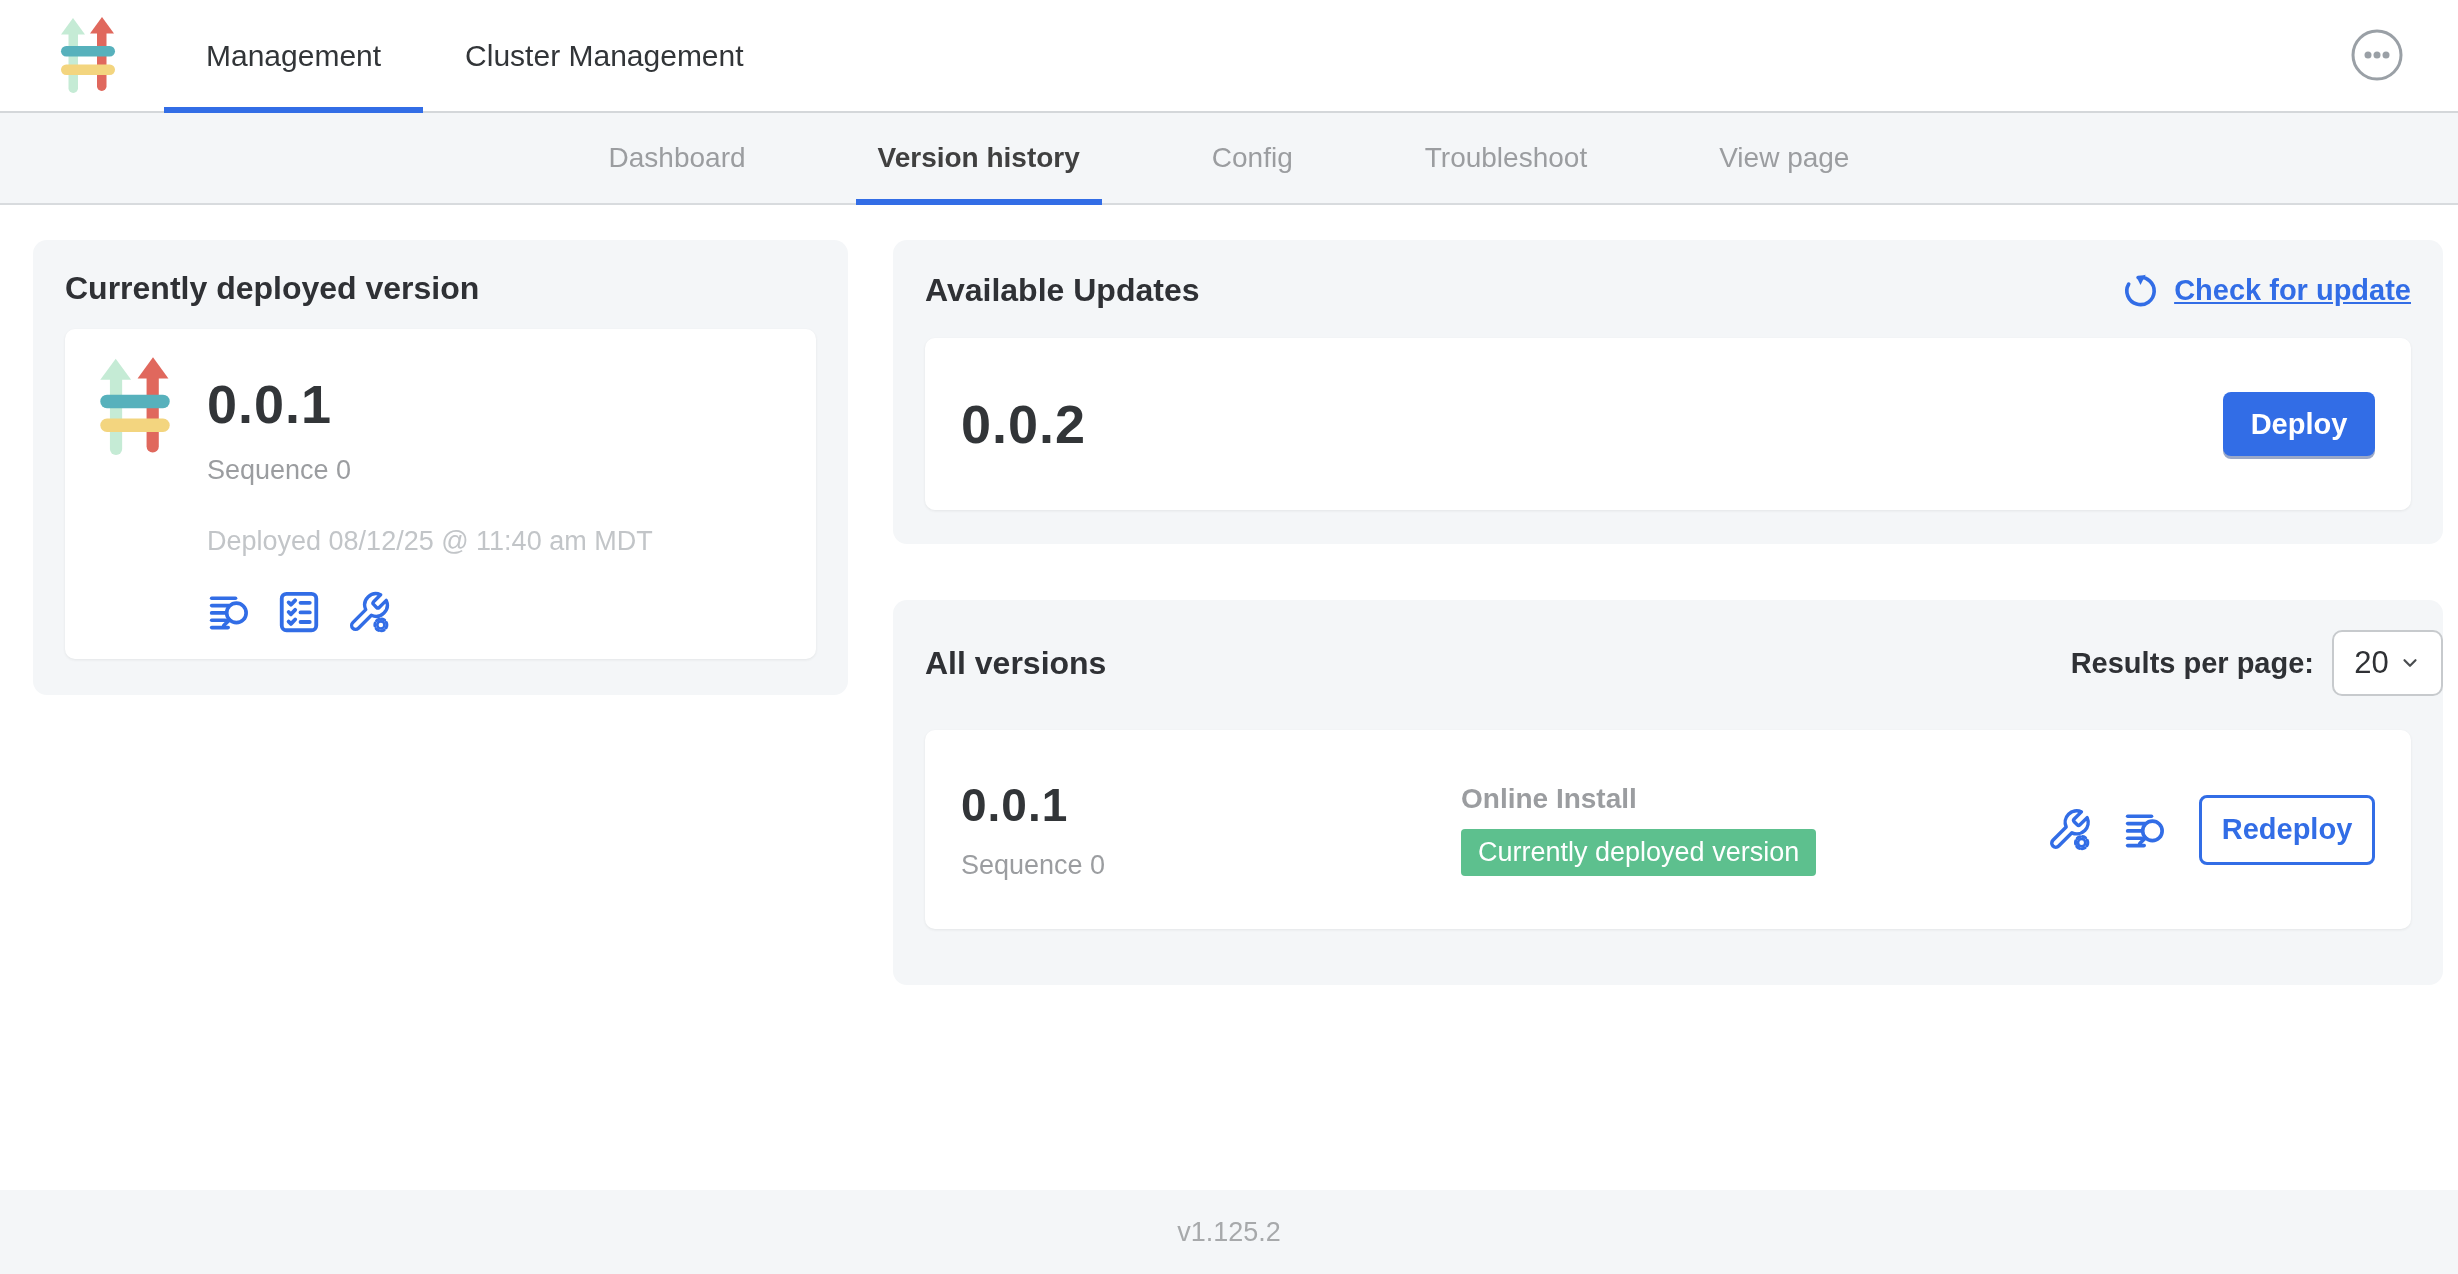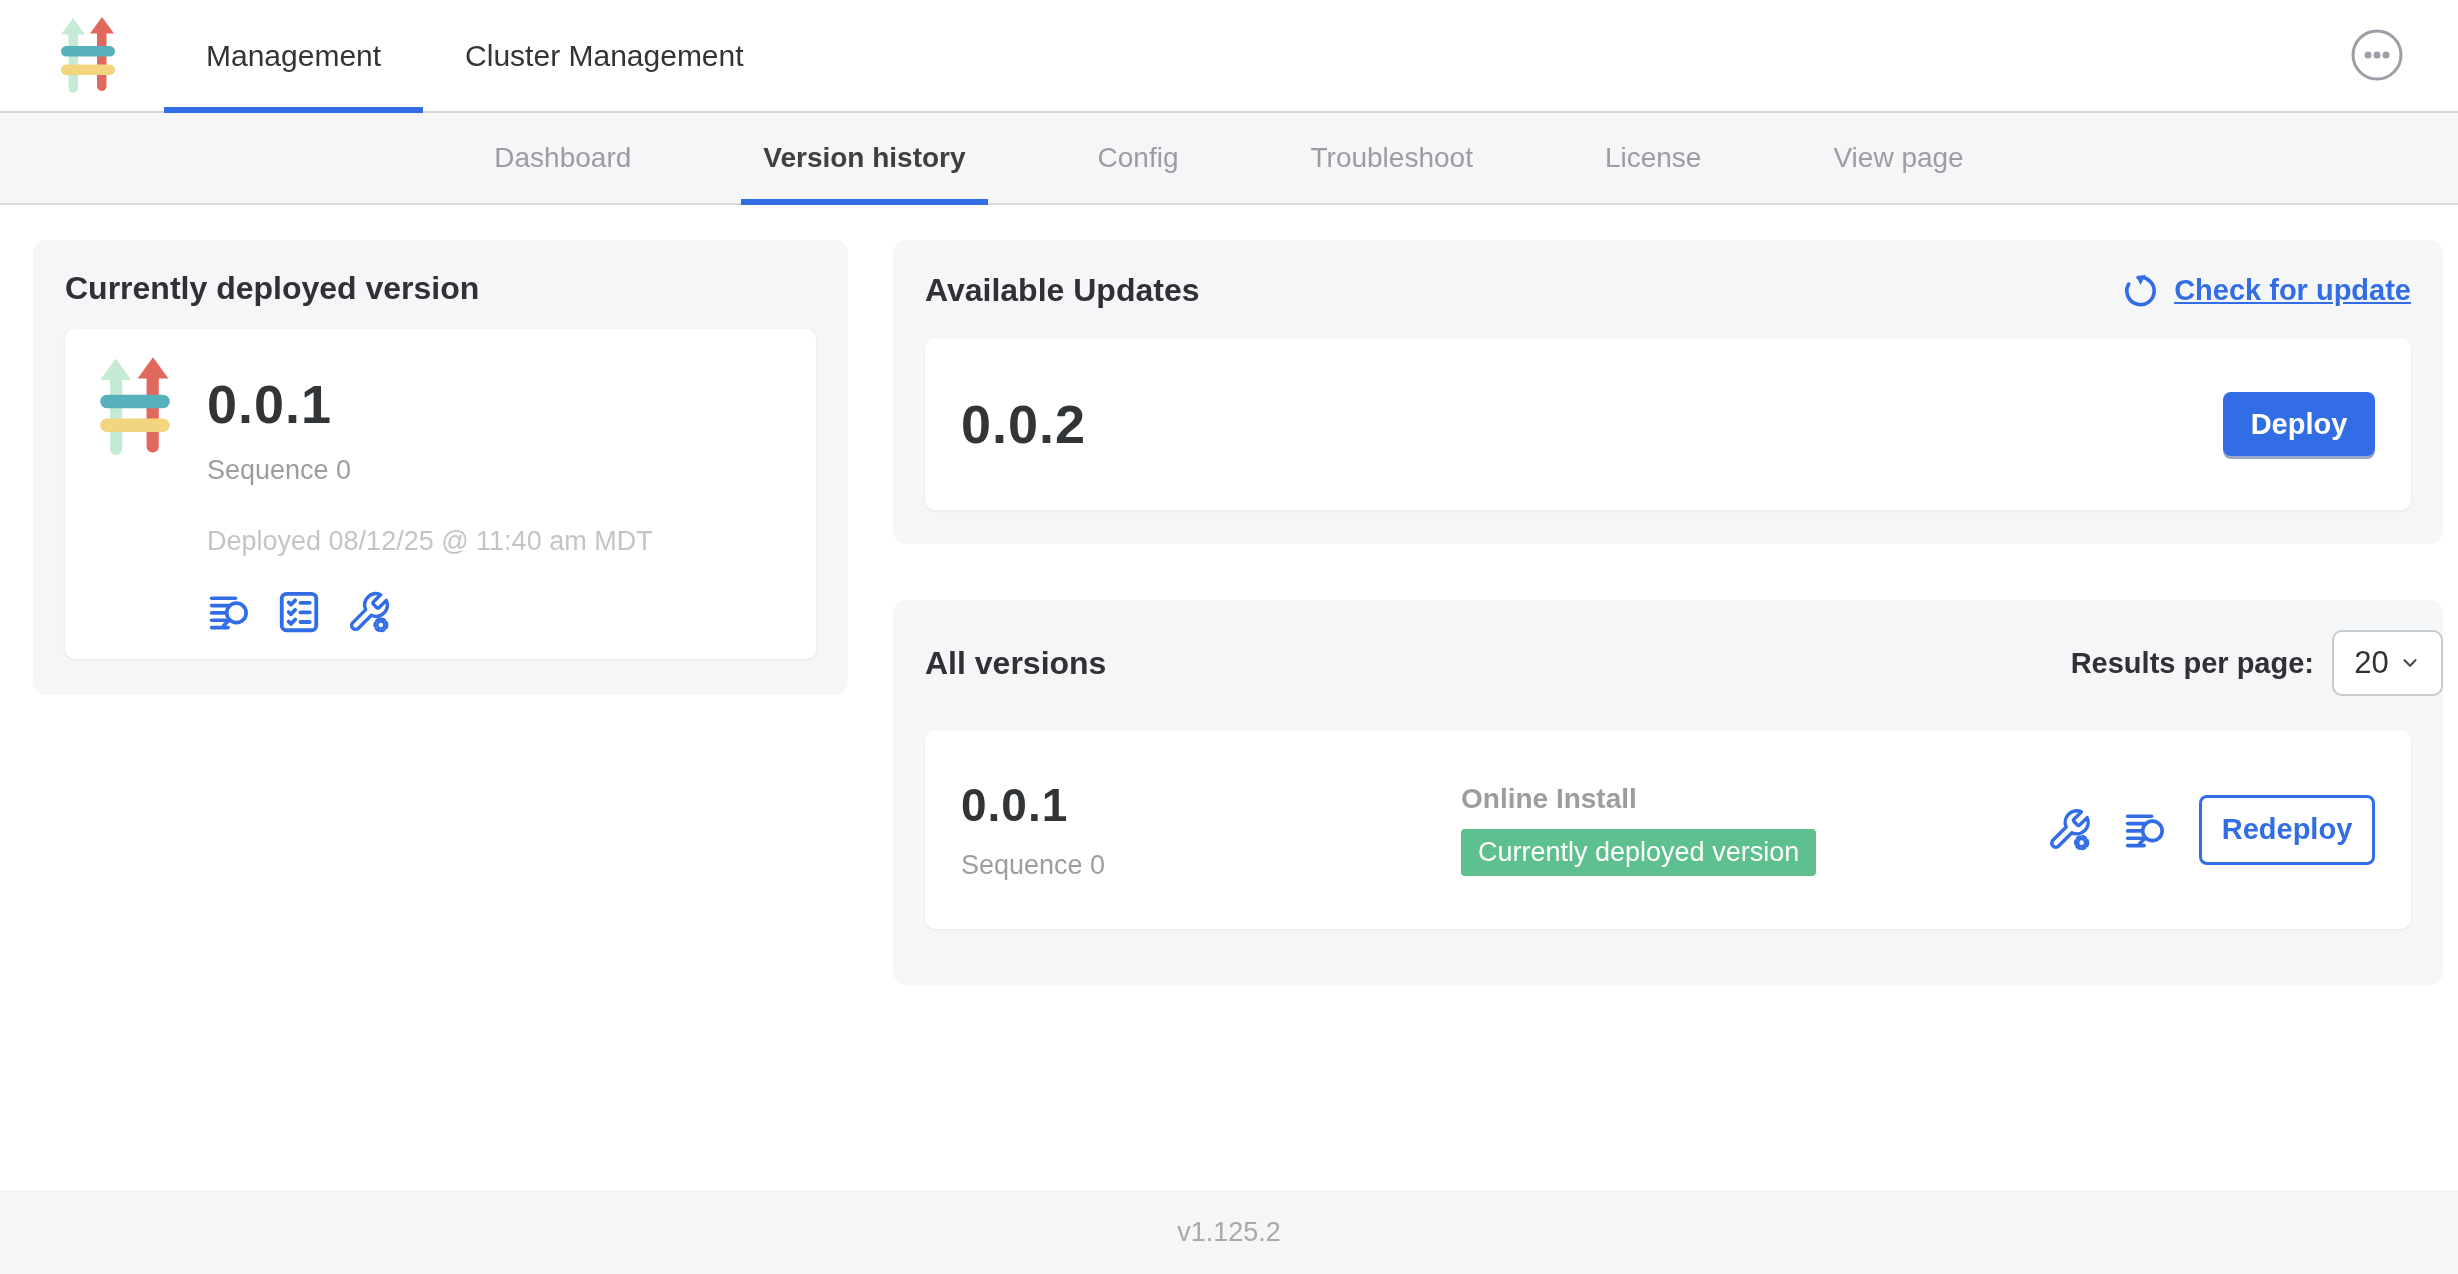--- a/index.html
+++ b/index.html
@@ -127,21 +127,20 @@
       <circle cx="36" cy="27" r="3.5" fill="#9aa0a6"></circle>
     </svg>
   </div>
 </header>
 
 <nav class="subnav">
   <div class="sub-tab">Dashboard</div>
   <div class="sub-tab active">Version history</div>
   <div class="sub-tab">Config</div>
   <div class="sub-tab">Troubleshoot</div>
-  <div class="sub-tab">License</div>
   <div class="sub-tab">View page</div>
 </nav>
 
 <main class="main">
 
   <section class="card left-card">
     <div class="card-title">Currently deployed version</div>
     <div class="inner deployed-inner">
       <svg width="72" height="101" viewBox="0 0 56 78">
         <rect x="8.5" y="12" width="9.5" height="64" rx="4.7" fill="#c5ebd5"></rect>

